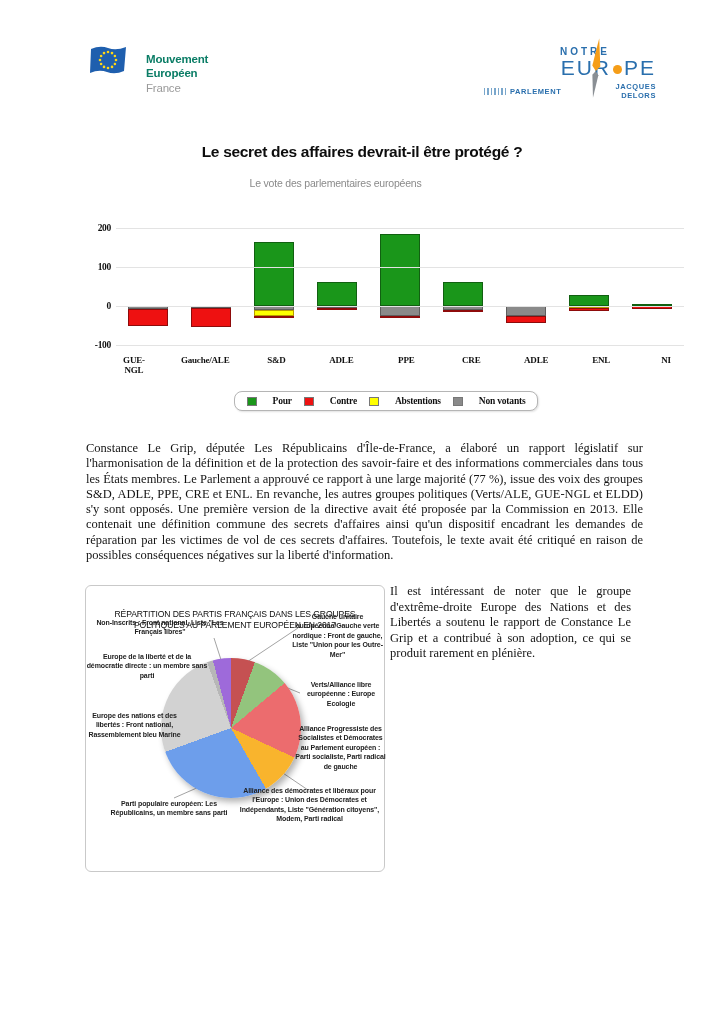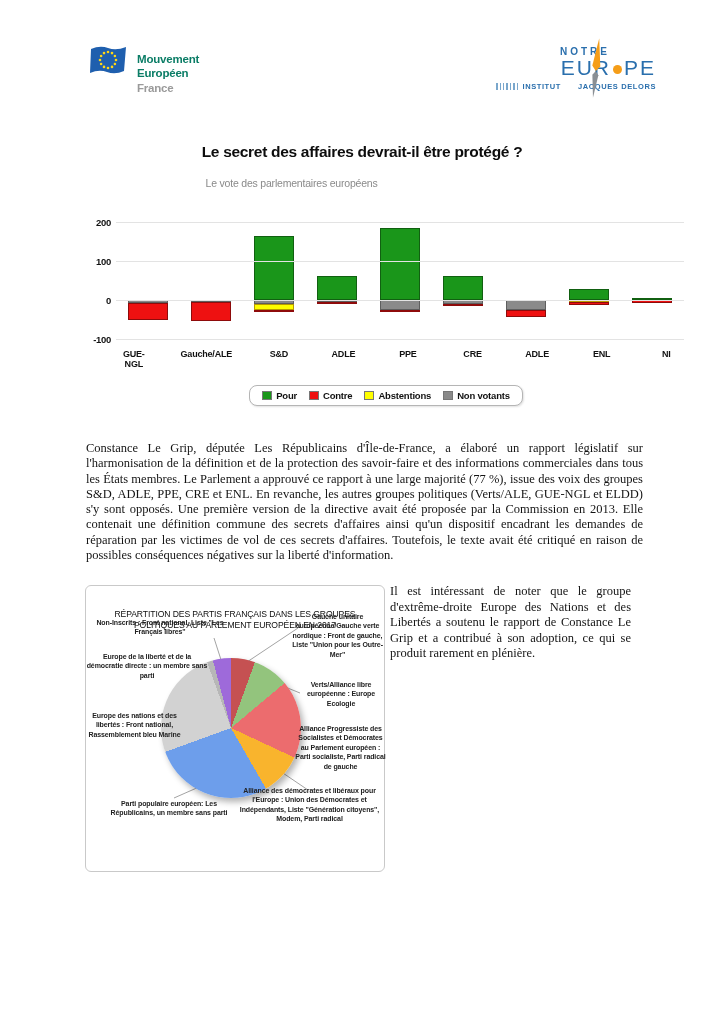--- a/index.html
+++ b/index.html
@@ -1,53 +1,53 @@
 <!DOCTYPE html>
 <html lang="fr"><head>
 <meta charset="utf-8">
 <style>
   html,body{margin:0;padding:0;background:#ffffff;}
   body{width:724px;height:1024px;position:relative;font-family:"Liberation Sans",sans-serif;color:#111;overflow:hidden;}
 
   
   .header{position:absolute;top:44px;left:88px;width:568px;display:flex;justify-content:space-between;align-items:flex-start;}
-  .me-logo{display:flex;gap:9px;align-items:flex-start;}
+  .me-logo{display:flex;gap:18px;align-items:flex-start;}
   .me-text{font-size:11.5px;font-weight:bold;color:#0b7d66;line-height:1.25;padding-top:8px;letter-spacing:-.2px;}
-  .me-text .fr{color:#9a9a9a;font-weight:bold;}
+  .me-text .fr{color:#9a9a9a;font-weight:normal;}
   .ne-logo{position:relative;width:172px;text-align:right;color:#2a6fad;padding-top:2px;}
   .ne-notre{font-size:10px;font-weight:bold;letter-spacing:3px;margin-right:46px;}
   .ne-europe{font-size:21px;font-weight:normal;letter-spacing:2px;line-height:1.05;white-space:nowrap;}
   .ne-dot{display:inline-block;width:9px;height:9px;border-radius:50%;background:#f59d18;margin:0 2px 1px 2px;}
   .ne-sub{display:flex;justify-content:flex-end;align-items:center;gap:4px;font-size:7.5px;font-weight:bold;letter-spacing:.6px;margin-top:3px;}
   .ne-ticks{width:22px;height:7px;background:repeating-linear-gradient(90deg,#7aa7cc 0 1.5px,transparent 1.5px 3.5px);}
   .ne-needle{position:absolute;top:-6px;right:52px;}
 
   
   .doc-title{position:absolute;top:143px;left:0;width:724px;text-align:center;font-size:15.5px;font-weight:bold;letter-spacing:-.3px;color:#0d0d0d;}
-  .doc-subtitle{position:absolute;top:177px;left:0;width:583px;text-align:center;font-size:10.5px;color:#8a8a8a;letter-spacing:-.2px;}
-
-  
-  .bar-chart-wrap{position:absolute;top:222px;left:88px;width:596px;}
+  .doc-subtitle{position:absolute;top:177px;left:0;width:583px;text-align:center;font-size:10.5px;color:#8a8a8a;letter-spacing:-.2px;padding-left:44px;}
+
+  
+  .bar-chart-wrap{position:absolute;top:228px;left:88px;width:596px;font-family:Liberation Serif, serif;}
   .bar-area{display:flex;}
   .y-labels{position:relative;width:28px;height:117px;}
   .y-tick-label{position:absolute;right:5px;font-size:9.5px;font-weight:bold;letter-spacing:-.3px;transform:translateY(-50%);color:#111;}
   .plot{position:relative;height:117px;flex:1;}
   .gridline{position:absolute;left:0;right:0;height:1px;background:#e3e3e3;}
   .bar-cols{position:absolute;inset:0;display:flex;}
   .bar-col{position:relative;flex:1;height:117px;}
   .seg{position:absolute;left:calc(50% - 20px);width:40px;box-sizing:border-box;}
   .seg.pour{background:#1a961a;border:1px solid #116011;}
   .seg.contre{background:#ee1111;border:1px solid #8e0b0b;}
   .seg.abstentions{background:#ffff00;border:1px solid #b89b00;}
   .seg.nonvotants{background:#8a8a8a;border:1px solid #5e5e5e;}
   .x-labels{display:flex;margin-left:28px;margin-top:10px;gap:29px;}
   .x-label{flex:1;text-align:center;font-size:9px;font-weight:bold;letter-spacing:-.2px;color:#111;}
   .legend-row{text-align:center;margin-top:16px;}
   .legend{display:inline-flex;gap:12px;align-items:center;border:1px solid #b5b5b5;border-radius:8px;padding:4px 12px;background:#fff;box-shadow:1px 1px 2px rgba(0,0,0,.12);}
-  .legend-item{display:flex;align-items:center;gap:4px;font-size:9.5px;font-weight:bold;letter-spacing:-.2px;}
+  .legend-item{display:flex;align-items:center;gap:16px;font-size:9.5px;font-weight:bold;letter-spacing:-.2px;}
   .legend-swatch{width:10px;height:9px;border:1px solid #777;box-sizing:border-box;}
 
   
   .article{position:absolute;top:441px;left:86px;width:557px;font-family:"Liberation Serif",serif;font-size:12.5px;line-height:15.3px;text-align:justify;color:#141414;}
 
   
   .pie-box{position:absolute;top:585px;left:85px;width:300px;height:287px;border:1px solid #c9c9c9;border-radius:6px;box-sizing:border-box;background:#fff;}
   .pie-title{margin:23px auto 0;width:86%;text-align:center;font-size:8.6px;font-weight:normal;line-height:1.3;letter-spacing:-.1px;color:#0d0d0d;}
   .pie-circle{position:absolute;left:75px;top:72px;width:140px;height:140px;border-radius:50%;box-shadow:3px 4px 6px rgba(0,0,0,.3);}
   .pie-label{position:absolute;font-size:7px;font-weight:bold;line-height:1.35;text-align:center;color:#222;letter-spacing:-.1px;}
@@ -98,21 +98,21 @@
 
   <div class="ne-logo">
     <svg class="ne-needle" width="16" height="62" viewBox="0 0 16 62" style="transform:rotate(6deg);">
       <polygon points="8,0 12,28 8,33 4,28" fill="#f59d18"></polygon>
       <polygon points="8,33 11,37 8,60 5,37" fill="#8a8f94"></polygon>
     </svg>
     <div class="ne-notre">NOTRE</div>
     <div class="ne-europe"><span>EUR</span><span class="ne-dot"></span><span>PE</span></div>
     <div class="ne-sub">
       <span class="ne-ticks"></span>
-      <span>INSTITUT</span>
+      <span>PARLEMENT</span>
       <span style="width:9px;"></span>
       <span>JACQUES DELORS</span>
     </div>
   </div>
 </div>
 
 <div class="doc-title">Le secret des affaires devrait-il être protégé ?</div>
 <div class="doc-subtitle">Le vote des parlementaires européens</div>
 
 <div class="bar-chart-wrap">

